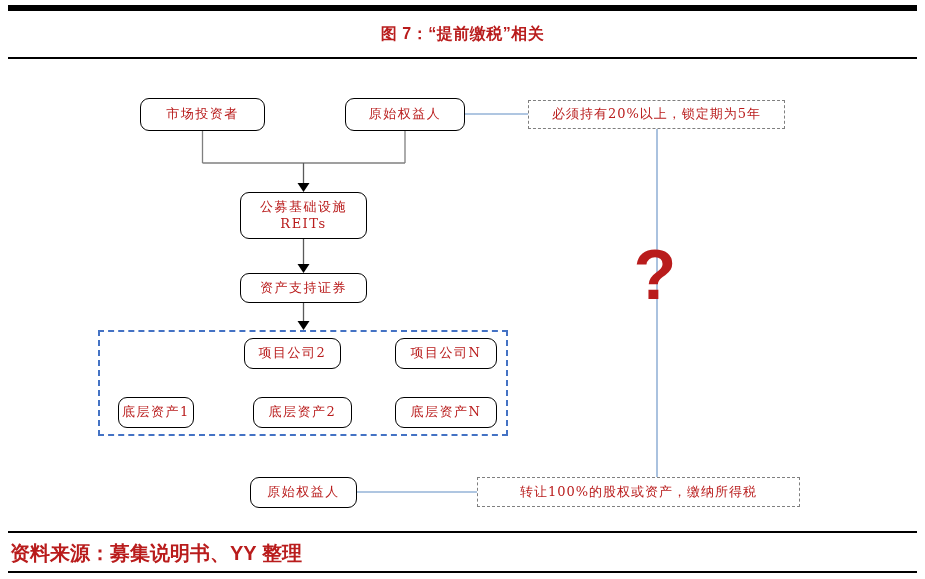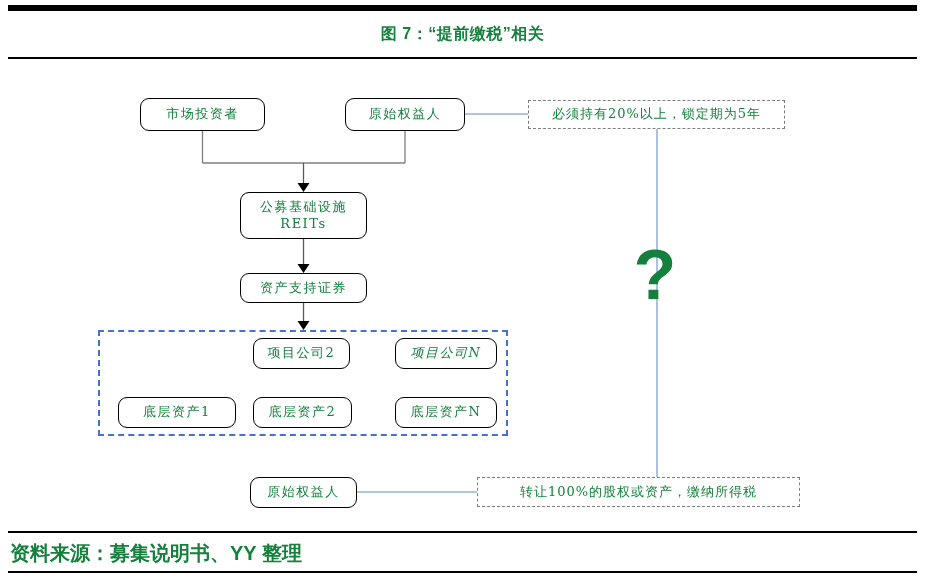--- a/index.html
+++ b/index.html
@@ -1,18 +1,18 @@
 <!DOCTYPE html>
 <html><head>
 <meta charset="utf-8">
 <style>
   html,body{margin:0;padding:0;background:#fff;}
   .page{
     position:relative;width:925px;height:579px;background:#fff;overflow:hidden;
-    font-family:"Liberation Sans",sans-serif;color:#15803d;
+    font-family:"Liberation Sans",sans-serif;color:#b91c1c;
   }
   .rule{position:absolute;left:8px;right:8px;background:#000;}
   .rule-top{top:5px;height:6px;}
   .rule-title{top:57px;height:2px;}
   .rule-src-top{top:531px;height:2px;}
   .rule-src-bottom{top:571px;height:2px;}
   .title{
     position:absolute;top:24px;left:0;width:100%;text-align:center;
     font-size:16px;font-weight:bold;letter-spacing:0.5px;
   }
@@ -39,23 +39,23 @@
     font-family:"Liberation Sans",sans-serif;text-align:center;
   }
   
   .n-market{left:140px;top:98px;width:125px;height:33px;}
   .n-oeh-top{left:345px;top:98px;width:120px;height:33px;}
   .n-hold{left:528px;top:100px;width:257px;height:29px;}
   .n-reits{left:240px;top:192px;width:127px;height:47px;}
   .n-abs{left:240px;top:273px;width:127px;height:30px;}
   .n-pool{left:98px;top:330px;width:410px;height:106px;}
   .n-pc1{left:118px;top:338px;width:97px;height:31px;}
-  .n-pc2{left:253px;top:338px;width:97px;height:31px;}
-  .n-pcn{left:395px;top:338px;width:102px;height:31px;font-style:italic;}
-  .n-ua1{left:118px;top:397px;width:118px;height:31px;}
+  .n-pc2{left:244px;top:338px;width:97px;height:31px;}
+  .n-pcn{left:395px;top:338px;width:102px;height:31px;}
+  .n-ua1{left:118px;top:397px;width:76px;height:31px;}
   .n-ua2{left:253px;top:397px;width:99px;height:31px;}
   .n-uan{left:395px;top:397px;width:102px;height:31px;}
   .n-oeh-bot{left:250px;top:477px;width:107px;height:31px;}
   .n-transfer{left:477px;top:477px;width:323px;height:30px;}
   .n-q{left:620px;top:240px;width:70px;}
 </style>
 </head>
 <body>
 
 <div class="page">

